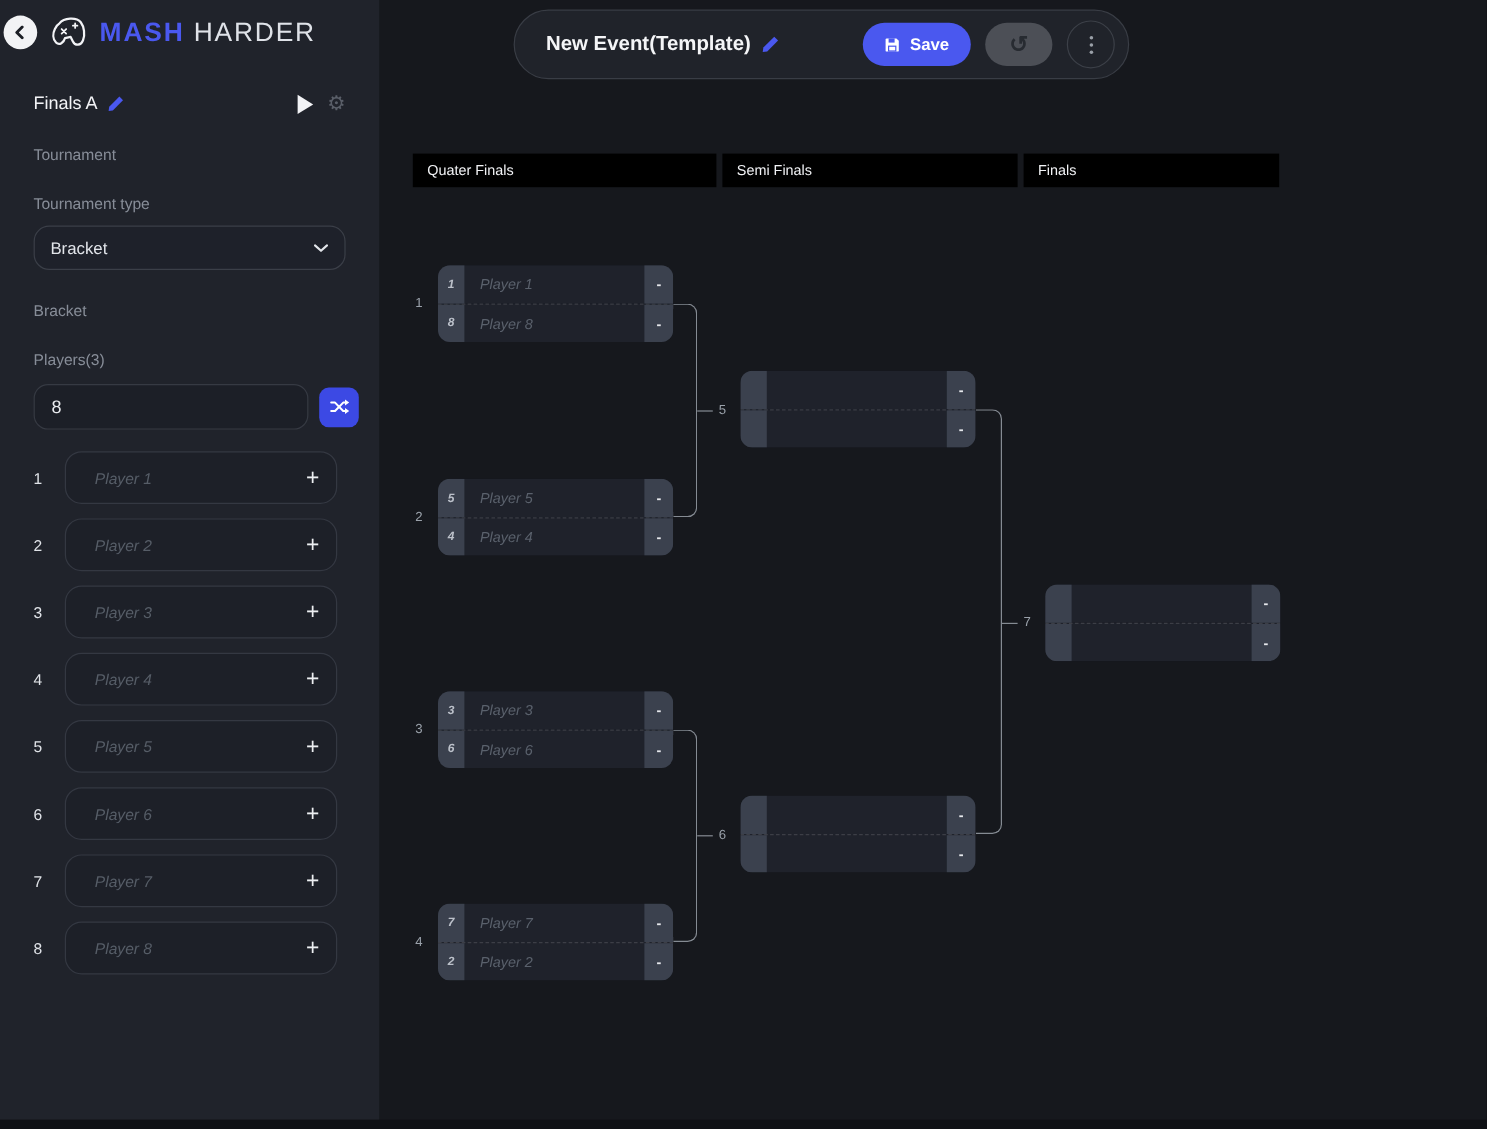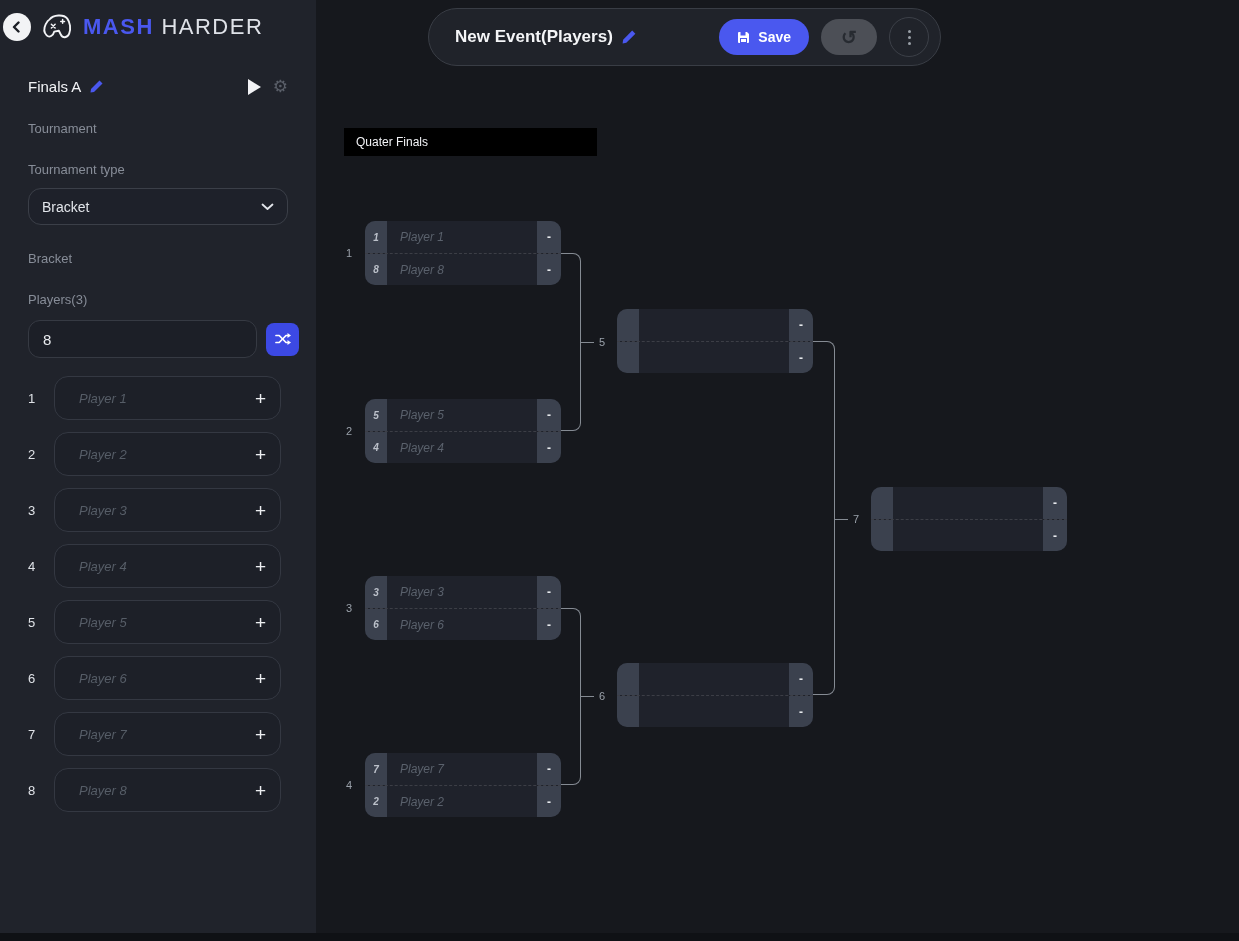--- a/index.html
+++ b/index.html
@@ -187,21 +187,21 @@
           <input placeholder="Player 8" style="">
           <span class="plus">+</span>
         </div>
       </div>
     </div>
   </div>
 
   <div class="main">
 
     <div class="top-pill">
-      <span class="event-title">New Event(Players)</span>
+      <span class="event-title">New Event(Template)</span>
       <svg class="mini-icon" width="16" height="16" viewBox="0 0 15 15">
           <path d="M10.5 1.5 L13.5 4.5 L5 13 L1.5 13.5 L2 10 Z" fill="#4a58ef"></path>
         </svg>
       <span class="spacer"></span>
       <button class="save-btn">
         <svg width="13" height="13" viewBox="0 0 13 13">
             <path d="M1 2 a1 1 0 0 1 1-1 h8 l2 2 v8 a1 1 0 0 1 -1 1 h-9 a1 1 0 0 1 -1-1 Z" fill="#fff"></path>
             <rect x="3.5" y="1" width="5" height="3.5" fill="#4a58ef"></rect>
             <rect x="3" y="7" width="7" height="5" fill="#4a58ef"></rect>
             <rect x="4" y="8" width="5" height="3" fill="#fff"></rect>
@@ -210,20 +210,22 @@
       </button>
       <button class="undo-btn"><span>↺</span></button>
       <button class="kebab-btn">
         <i></i>
           <i></i>
           <i></i>
       </button>
     </div>
 
     <div class="round-header rh1">Quater Finals</div>
+    <div class="round-header rh2">Semi Finals</div>
+    <div class="round-header rh3">Finals</div>
 
     <div class="conn" style="left:245px;top:253px;width:20px;height:178px;"></div>
     <div class="conn" style="left:245px;top:608px;width:20px;height:177px;"></div>
     <div class="conn" style="left:497px;top:341px;width:22px;height:354px;"></div>
     <div class="stub" style="left:265px;top:342px;width:13px;"></div>
     <div class="stub" style="left:265px;top:696px;width:13px;"></div>
     <div class="stub" style="left:519px;top:519px;width:13px;"></div>
 
     <div class="mnum" style="left:30px;top:253px;">1</div>
     <div class="mnum" style="left:30px;top:431px;">2</div>

